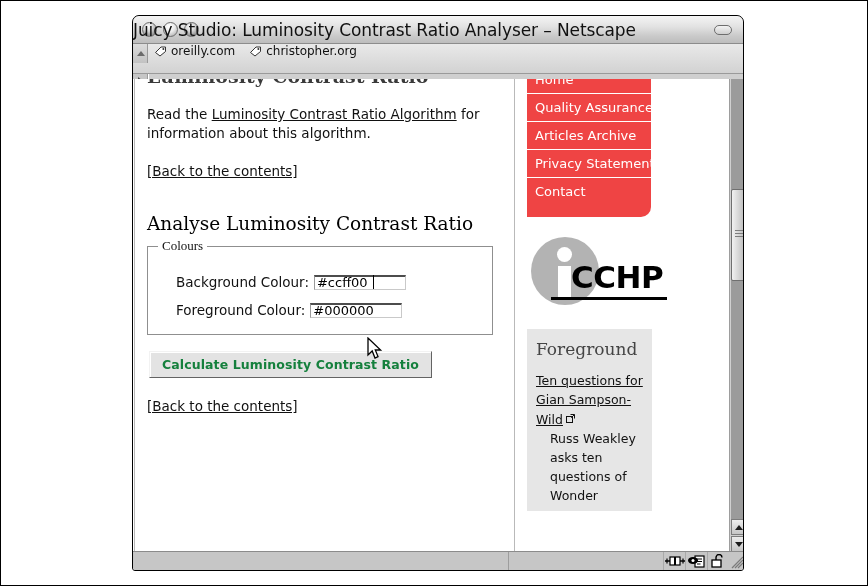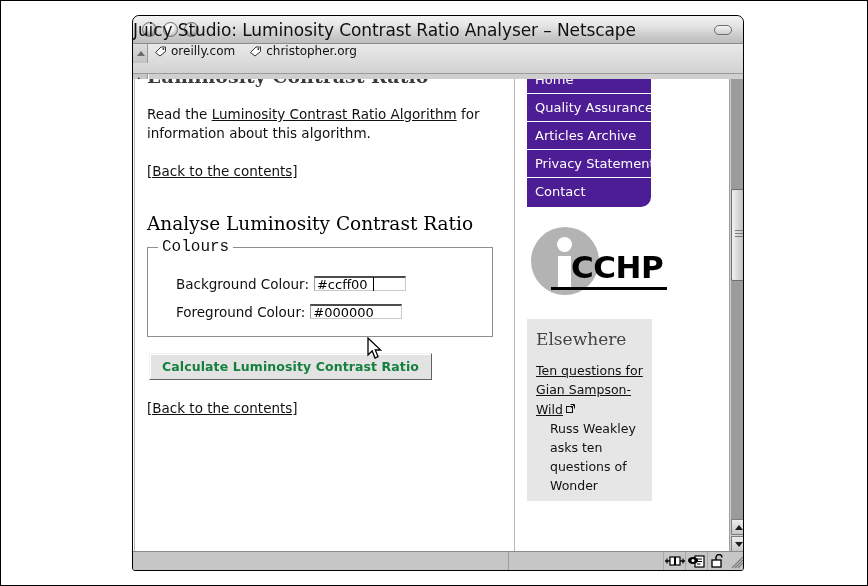--- a/index.html
+++ b/index.html
@@ -184,28 +184,28 @@
     margin: 34px 0 4px 0;
   }
 
   fieldset.colours {
     border: 1px solid #8f8f8f;
     margin: 0;
     padding: 8px 10px 16px 10px;
     width: 346px;
   }
   fieldset.colours > legend {
-    font-size: 16px;
+    font-size: 13px;
     color: #111;
     padding: 0 4px;
-    font-family: Liberation Mono, monospace;
+    font-family: Liberation Serif, serif;
   }
   .field-row {
     display: flex;
-    align-items: flex-start;
+    align-items: center;
     margin: 12px 0 0 18px;
   }
   .field-row label {
     font-size: 13.5px;
     color: #111;
     font-family: "DejaVu Sans", sans-serif;
     margin-right: 5px;
   }
   .txtinput {
     width: 92px; height: 15px;
@@ -253,23 +253,23 @@
     left: 379px; top: 0;
     width: 1px; height: 474px;
     background: #b9b9b9;
   }
   #sidebar {
     position: absolute;
     left: 392px; top: 0;
     width: 140px;
   }
   #nav-block {
-    background: #4c1d95;
+    background: #ef4444;
     border-radius: 0 0 10px 0;
-    padding-bottom: 2px;
+    padding-bottom: 12px;
     width: 124px;
     margin-top: -14px;
   }
   .nav-item {
     color: #ffffff;
     font-size: 13px;
     font-family: "DejaVu Sans", sans-serif;
     padding: 6px 0 6px 8px;
     border-top: 1px solid #ffffff;
     white-space: nowrap;
@@ -527,21 +527,21 @@
 
           <div id="logo">
             <div id="logo-circle"></div>
             <div id="logo-i-dot"></div>
             <div id="logo-i-stem"></div>
             <div id="logo-text">CCHP</div>
             <div id="logo-rule"></div>
           </div>
 
           <div id="elsewhere">
-            <h3>Elsewhere</h3>
+            <h3>Foreground</h3>
             <a href="#">Ten questions for Gian Sampson-Wild</a><span class="ext-icon">
               <svg width="9" height="9" viewBox="0 0 9 9">
                 <rect x="0.5" y="2.5" width="6" height="6" fill="none" stroke="#111" stroke-width="1"></rect>
                 <path d="M4.5 0.5 L8.5 0.5 L8.5 4.5" fill="none" stroke="#111" stroke-width="1"></path>
                 <path d="M8.2 0.8 L5.2 3.8" stroke="#111" stroke-width="1"></path>
               </svg>
             </span>
             <p class="desc">Russ Weakley asks ten questions of Wonder</p>
           </div>
 

